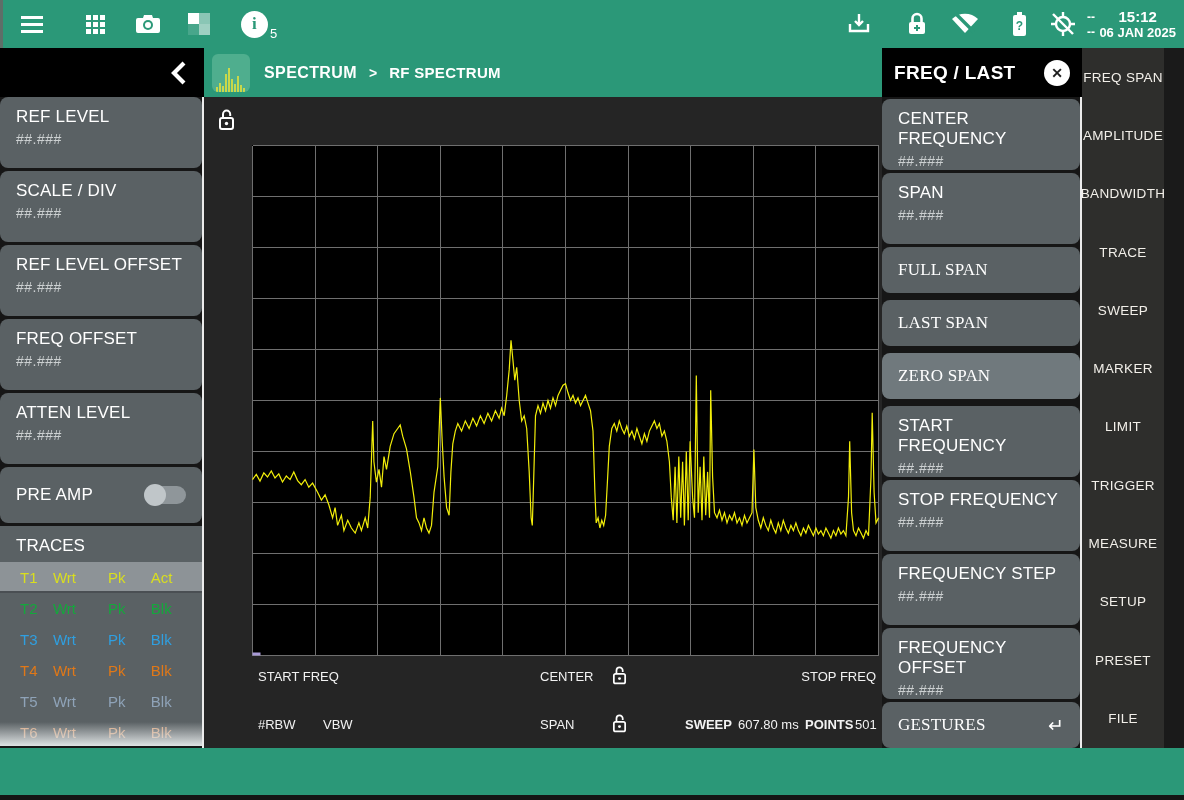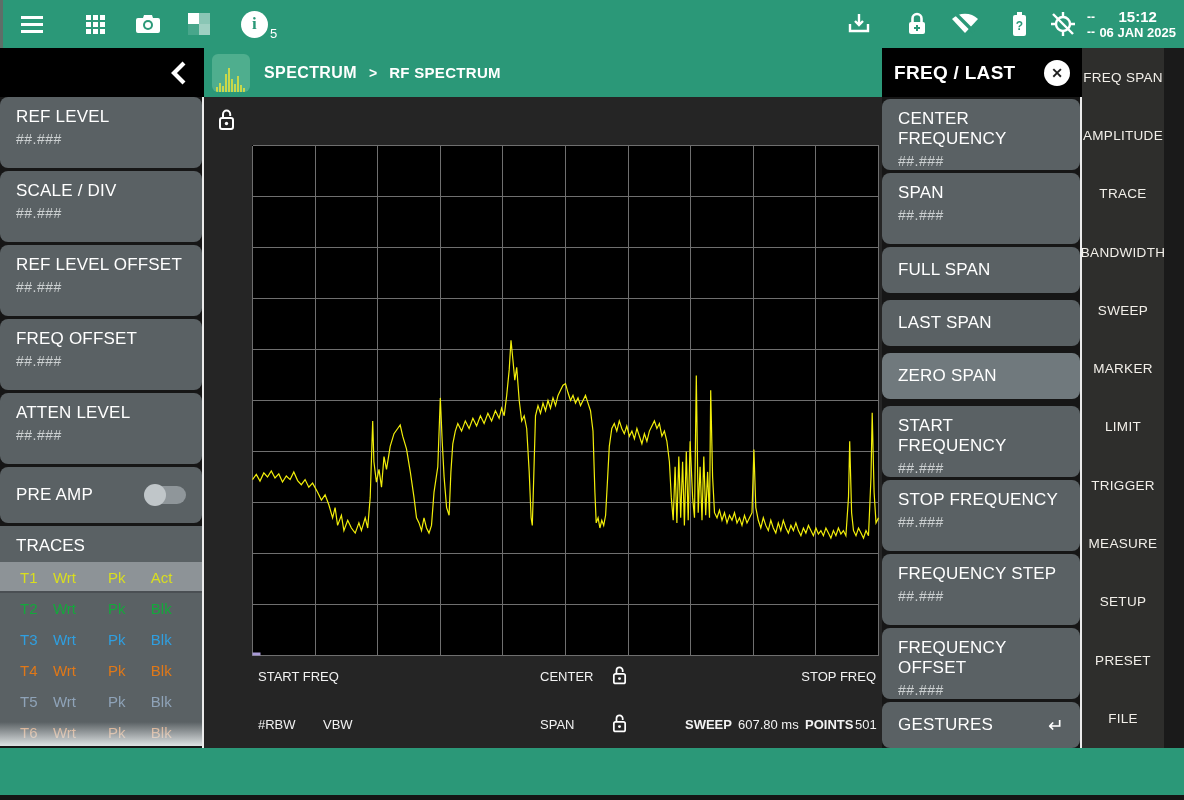--- a/index.html
+++ b/index.html
@@ -62,21 +62,21 @@
   .lock-sm { position:absolute; }
   .bold { font-weight:bold; }
 
   
   .right-panel { position:absolute; left:882px; top:48px; width:200px; bottom:0; background:#161616; box-shadow:inset -2px 0 0 #ececec; z-index:2; }
   .rp-header { height:49px; background:#000; display:flex; align-items:center; justify-content:space-between; padding:0 12px; color:#fff; }
   .rp-title { font-size:19px; font-weight:600; letter-spacing:.3px; }
   .close-btn { width:26px; height:26px; border-radius:50%; background:#fff; color:#1d1d1d; font-size:14px; font-weight:bold; display:flex; align-items:center; justify-content:center; }
   .right-panel .card { margin:0 2px 3px 0; }
   .right-panel .card.first { margin-top:2px; }
-  .right-panel .card.single { height:46px; margin-bottom:7px; }
+  .right-panel .card.single { height:46px; margin-bottom:7px;font-family:Liberation Serif, serif; }
   .right-panel .card.highlight { background:var(--card-hi,#70797d); }
   .enter-glyph { font-size:19px; color:#fff; }
 
   
   .menu { position:absolute; left:1082px; top:48px; width:82px; bottom:0; background:#2e2e2c; z-index:1; display:flex; flex-direction:column; }
   .menu-item { height:58.3px; display:flex; align-items:center; justify-content:center; color:#f2efe9; font-size:13.5px; letter-spacing:.3px; text-align:center; }
 
   
   .footer { position:absolute; left:0; top:748px; width:1184px; height:47px; background:var(--green,#2b9878); z-index:5; }
   .bottom-strip { position:absolute; left:0; bottom:0; width:1184px; height:5px; background:#151515; z-index:6; }
@@ -373,22 +373,22 @@
     </div>
     <div class="card single">
       <div class="lbl">GESTURES</div>
       <span class="enter-glyph">↵</span>
     </div>
   </div>
 
   <div class="menu">
     <div class="menu-item">FREQ SPAN</div>
     <div class="menu-item">AMPLITUDE</div>
+    <div class="menu-item">BANDWIDTH</div>
     <div class="menu-item">TRACE</div>
-    <div class="menu-item">BANDWIDTH</div>
     <div class="menu-item">SWEEP</div>
     <div class="menu-item">MARKER</div>
     <div class="menu-item">LIMIT</div>
     <div class="menu-item">TRIGGER</div>
     <div class="menu-item">MEASURE</div>
     <div class="menu-item">SETUP</div>
     <div class="menu-item">PRESET</div>
     <div class="menu-item">FILE</div>
   </div>
 

